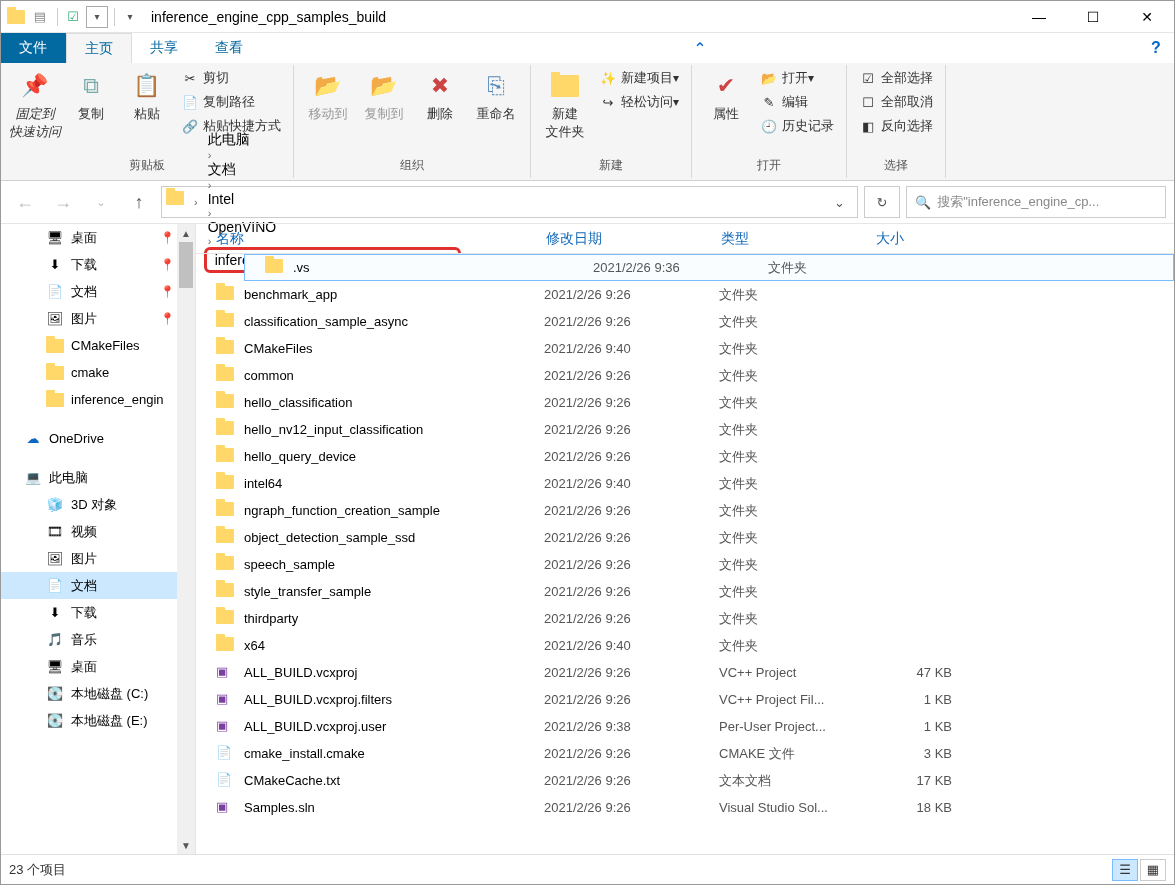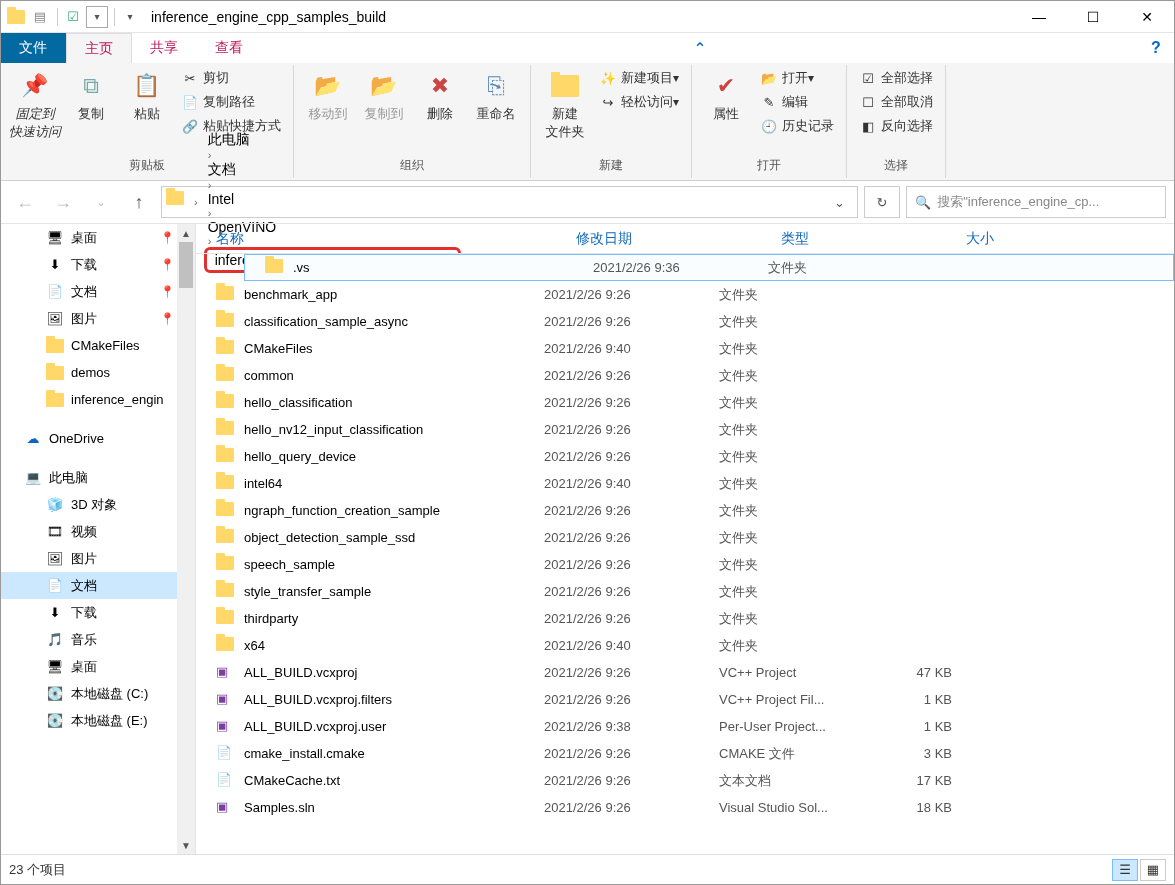--- a/index.html
+++ b/index.html
@@ -5,21 +5,21 @@
 * { margin: 0; padding: 0; box-sizing: border-box; font-family: "Microsoft YaHei", "Segoe UI", sans-serif; font-size: 13px; }
 body { width: 1175px; height: 885px; background: #fff; overflow: hidden; display: flex; flex-direction: column; border: 1px solid #999; }
 .titlebar { height: 32px; display: flex; align-items: center; background: #fff; border-bottom: 1px solid #e5e5e5; }
 .titlebar .qat { display: flex; align-items: center; padding: 0 4px; height: 100%; }
 .titlebar .qat .ico { width: 22px; height: 22px; display: flex; align-items: center; justify-content: center; margin-right: 2px; }
 .titlebar .divider { width: 1px; height: 18px; background: #ccc; margin: 0 4px; }
 .titlebar .title { flex: 1; padding-left: 4px; font-size: 14px; color: #000; }
 .titlebar .winbtns { display: flex; height: 100%; }
 .titlebar .winbtns .btn { width: 54px; display: flex; align-items: center; justify-content: center; font-size: 14px; color: #000; }
 .tabs { height: 30px; display: flex; align-items: stretch; background: #fff; }
-.tab { padding: 0 18px; display: flex; align-items: center; font-size: 14px; color: #be185d; border-right: 1px solid transparent; }
+.tab { padding: 0 18px; display: flex; align-items: center; font-size: 14px; color: #0369a1; border-right: 1px solid transparent; }
 .tab.file { background: #0369a1; color: #fff; }
 .tab.active { background: #f5f5f5; border: 1px solid #ddd; border-bottom: none; }
 .help { margin-left: auto; width: 30px; display:flex;align-items:center;justify-content:center;color:#0066cc;font-size:16px;padding-right:6px;}
 .ribbon { height: 118px; background: #f5f5f5; border-bottom: 1px solid #d0d0d0; display: flex; padding: 2px 0; overflow:hidden;}
 .group { display: flex; flex-direction: column; align-items: center; border-right: 1px solid #d8d8d8; padding: 0 6px; }
 .group .body { flex: 1; display: flex; align-items: flex-start; }
 .group .label { font-size: 12px; color: #555; padding: 2px 0 4px 0; }
 .bigbtn { width: 56px; display: flex; flex-direction: column; align-items: center; padding: 4px 2px; text-align: center; font-size: 12px; color:#333; }
 .bigbtn.dis { color: #999; }
 .bigbtn .ic { width: 34px; height: 34px; display:flex;align-items:center;justify-content:center;margin-bottom:2px;}
@@ -40,21 +40,21 @@
 .nav { width:195px; border-right:1px solid #e5e5e5; overflow:hidden; position:relative;}
 .nav .item { display:flex; align-items:center; height:27px; padding-left:30px; font-size:14px; color:#000; white-space:nowrap;}
 .nav .item .ic { width:20px; height:18px; margin-right:6px; display:flex;align-items:center;justify-content:center;}
 .nav .item.selected { background:#cce8ff;}
 .nav .item.l2 { padding-left:44px;}
 .nav .pin { margin-left:auto; margin-right:20px; color:#555; font-size:12px;}
 .scroll { position:absolute; right:0; top:0; bottom:0; width:18px; background:#f0f0f0;}
 .scroll .thumb { position:absolute; left:2px; right:2px; top:0; height:46px; background:#c0c0c0;}
 .scroll .arr { position:absolute; left:0; right:0; height:18px; display:flex;align-items:center;justify-content:center;color:#555;font-size:10px;}
 .content { flex:1; display:flex; flex-direction:column;}
-.headers { height:30px; display:flex; align-items:center; border-bottom:1px solid #e5e5e5; padding-left:20px;gap:30px;}
+.headers { height:30px; display:flex; align-items:center; border-bottom:1px solid #e5e5e5; padding-left:20px;}
 .headers .h { font-size:14px; color:#1368b8;}
 .headers .h.name { width:330px;}
 .headers .h.date { width:175px;}
 .headers .h.type { width:155px;}
 .headers .h.size { width:90px;}
 .rows { flex:1; overflow:hidden;}
 .row { height:27px; display:flex; align-items:center; padding-left:20px; font-size:14px; color:#000;}
 .row.sel { border:1px solid #7abdff; background:#fafdff;margin-left:48px;}
 .row .fic { width:20px; height:18px; margin-right:8px;}
 .row .name { width:328px; display:flex; align-items:center;}
@@ -268,21 +268,21 @@
         <div class="item l2">
           <div class="ic">
             <div class="folder-icon"></div>
           </div>
           <span>CMakeFiles</span>
         </div>
         <div class="item l2">
           <div class="ic">
             <div class="folder-icon"></div>
           </div>
-          <span>demos</span>
+          <span>cmake</span>
         </div>
         <div class="item l2">
           <div class="ic">
             <div class="folder-icon"></div>
           </div>
           <span>inference_engin</span>
         </div>
         <div style="height: 12px;"></div>
         <div class="item" style="padding-left: 22px;">
           <div class="ic" style="color: rgb(10, 102, 194);">☁</div>

